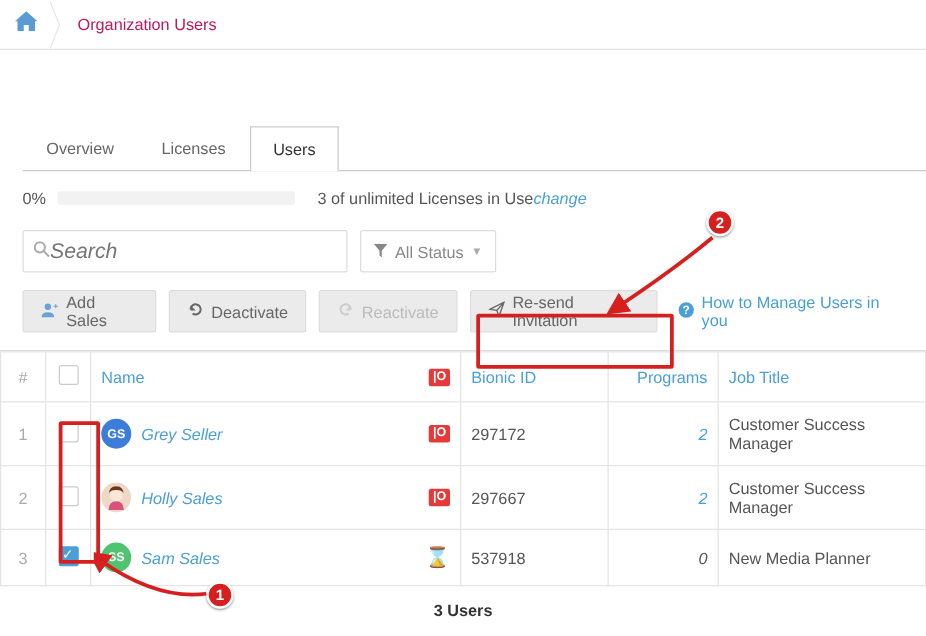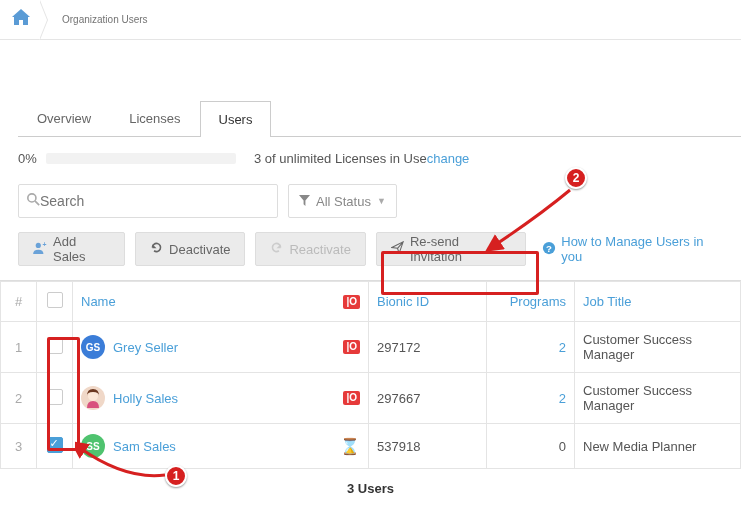--- a/index.html
+++ b/index.html
@@ -1,40 +1,40 @@
 <!DOCTYPE html>
 <html><head>
 <meta charset="utf-8">
 <style>
 * { box-sizing: border-box; margin: 0; padding: 0; }
 body { font-family: Arial, Helvetica, sans-serif; font-size: 13px; color: #555; background: #fff; width: 741px; }
-a { color: #4a9fd8; text-decoration: none; }
+a { color: #4a9fd8; text-decoration: none; font-style: italic; }
 
 
 .bc { display: flex; align-items: center; border-bottom: 1px solid #e5e5e5; height: 40px; padding-left: 12px; }
 .bc-home { color: #5a9bd5; font-size: 18px; }
 .bc-sep { width: 12px; height: 40px; margin: 0 10px; position: relative; }
 .bc-sep::before { content:''; position:absolute; top:0; left:0; width:0; height:0; border-top:20px solid transparent; border-bottom:20px solid transparent; border-left:8px solid #e5e5e5; }
 .bc-sep::after { content:''; position:absolute; top:0; left:-1px; width:0; height:0; border-top:20px solid transparent; border-bottom:20px solid transparent; border-left:8px solid #fff; }
-.bc-item { color: #737373; font-size: 10px; }
+.bc-item { color: #be185d; font-size: 13px; }
 
 
 .tabs { display: flex; margin: 60px 0 0 18px; border-bottom: 1px solid #ccc; }
 .tab { padding: 10px 18px; color: #666; cursor: pointer; border: 1px solid transparent; border-bottom: none; position: relative; }
 .tab.active { border-color: #ccc; background: #fff; bottom: -1px; background: #fff; color: #333; }
 
 
 .license { display:flex; align-items:center; padding: 14px 18px; color:#555; font-size:13px; }
 .pct { width: 28px; }
 .bar { width: 190px; height: 11px; background: #f2f2f2; border-radius: 2px; margin-right: 18px; }
 
 
 .filters { display:flex; padding: 4px 18px 14px; gap:10px; }
 .search { display:flex; align-items:center; border:1px solid #ddd; background:#fff; width:260px; height:34px; border-radius:2px; padding:0 8px; color:#aaa; }
-.search input { border:none; outline:none; font-size:14px; color:#888; flex:1; background:transparent; }
+.search input { border:none; outline:none; font-size:17px; color:#888; flex:1; background:transparent; font-style:italic; }
 .sel { display:flex; align-items:center; border:1px solid #ddd; background:#fff; height:34px; border-radius:2px; padding:0 10px; color:#888; cursor:pointer; gap:6px; }
 
 
 .toolbar { display:flex; padding: 0 18px 14px; gap:10px; border-bottom:1px solid #ddd; align-items:center; }
 .btn { display:flex; align-items:center; gap:6px; height:34px; padding:0 14px; background:#ebebeb; border:1px solid #ddd; border-radius:2px; color:#666; cursor:pointer; font-size:13px; }
 .btn.dis { color:#bbb; cursor:default; }
 .help { color:#4a9fd8; display:flex; align-items:center; gap:5px; margin-left:6px; }
 
 
 table { border-collapse: collapse; width: 100%; table-layout: fixed; }

